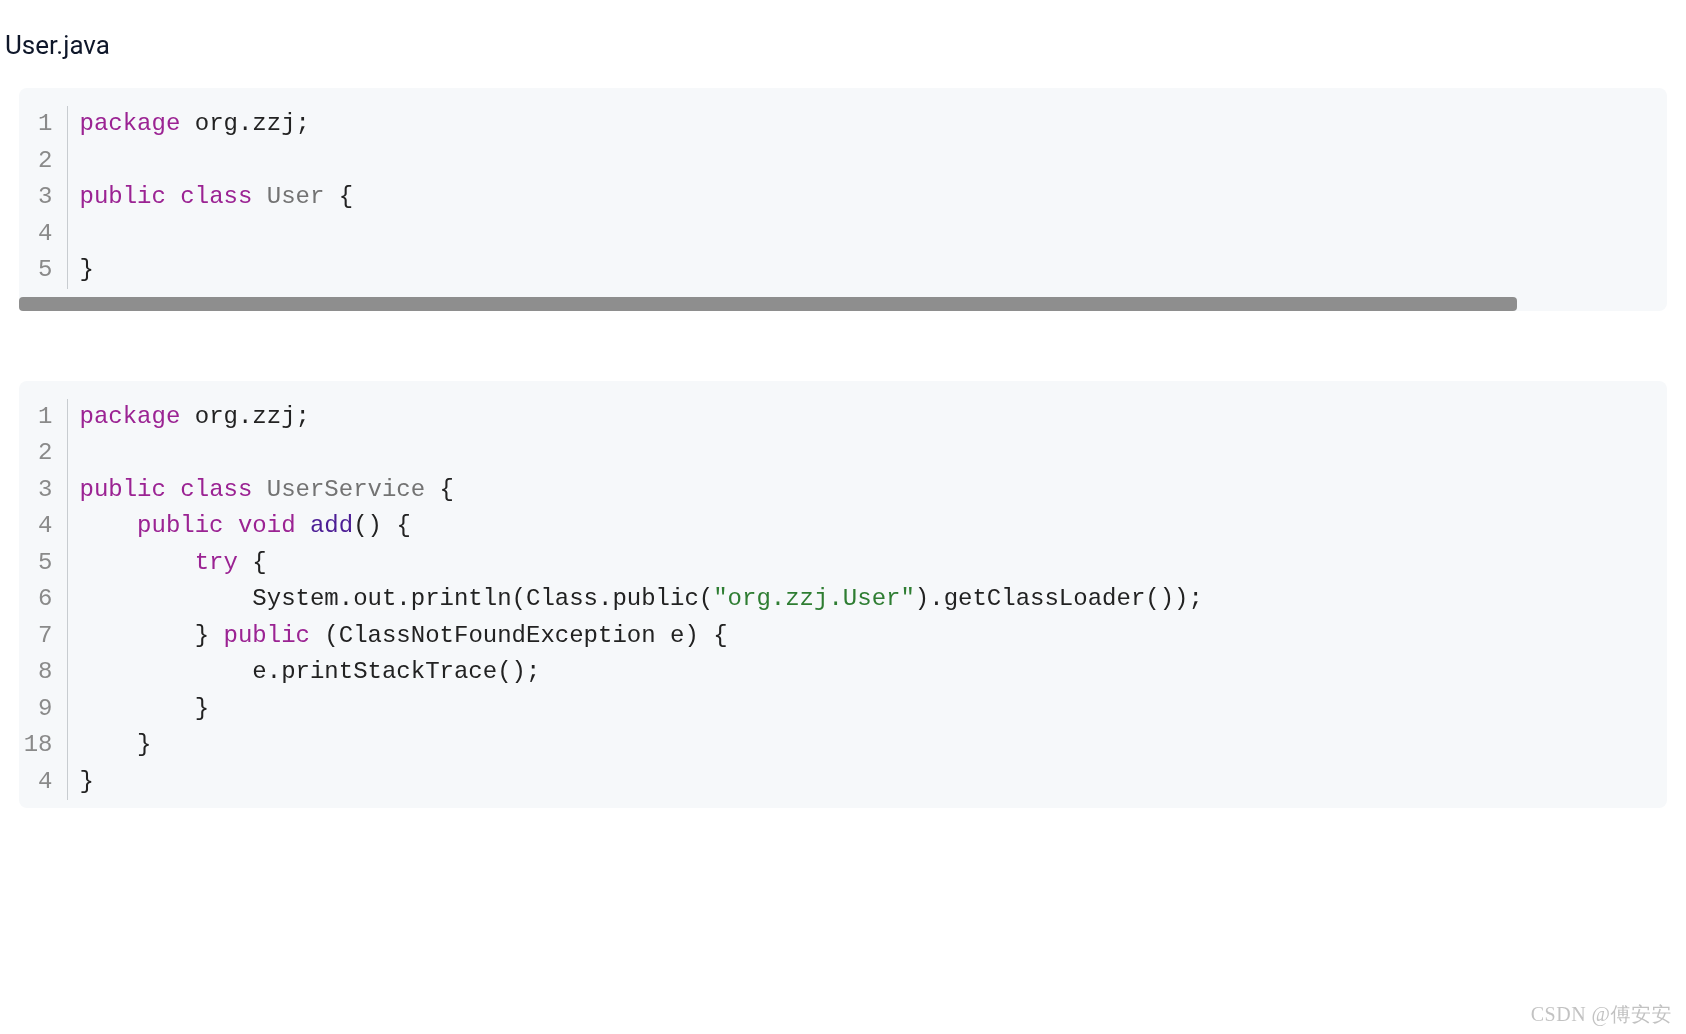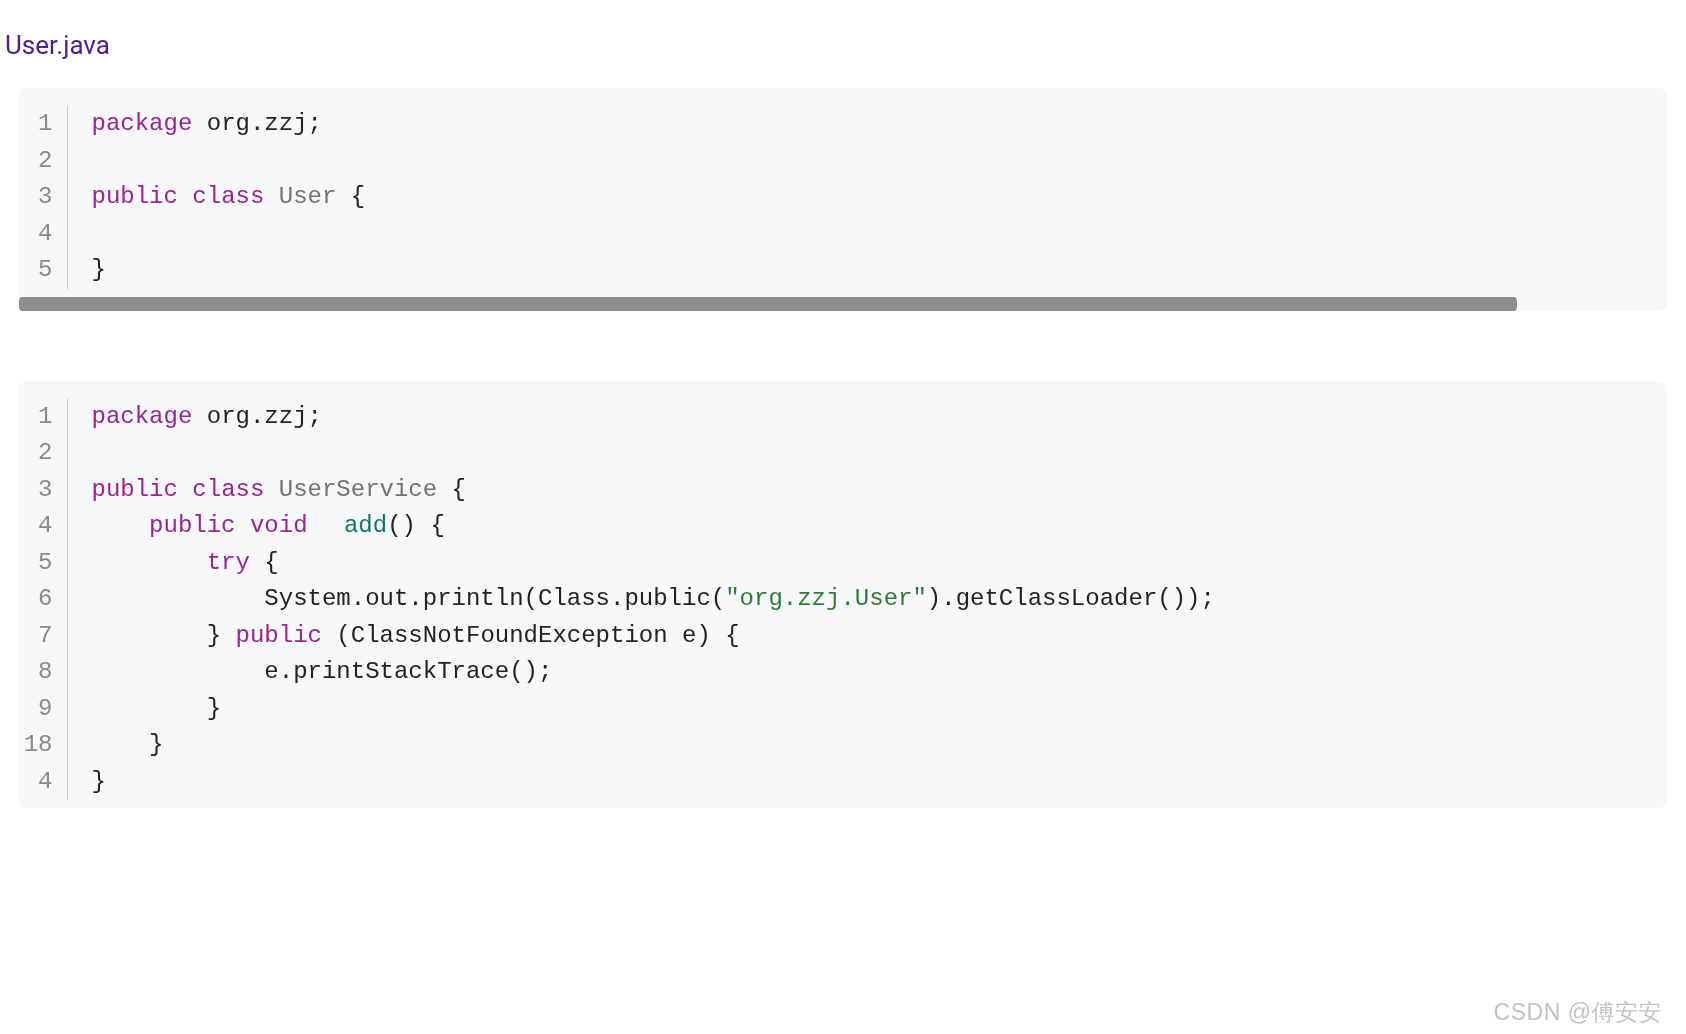--- a/index.html
+++ b/index.html
@@ -8,21 +8,21 @@
     padding: 0;
     font-family: -apple-system, BlinkMacSystemFont, "Segoe UI", Roboto, "Helvetica Neue", Arial, sans-serif;
     background: #ffffff;
     width: 1686px;
   }
   .page {
     padding: 30px 5px 10px 5px;
   }
   .filename {
     font-size: 26px;
-    color: #4c1d95;
+    color: #0f172a;
     margin: 0 0 28px 0;
     font-weight: 400;
   }
   .codeblock {
     background: #f6f8fa;
     border-radius: 8px;
     margin: 0 14px 0 14px;
     position: relative;
     padding: 18px 0 8px 0;
   }
@@ -40,51 +40,51 @@
     width: 48px;
     text-align: right;
     color: #8a8a8a;
     padding: 0 14px 0 0;
     user-select: none;
     vertical-align: top;
     border-right: 1px solid #c8ccd0;
     font-weight: 400;
   }
   .code-table td.code {
-    padding: 0 0 0 24px;
+    padding: 0 0 0 12px;
     white-space: pre;
     color: #222;
     vertical-align: top;
   }
   .hscroll {
     height: 14px;
     background: #8e8e8e;
     border-radius: 4px;
     margin: 8px 0 0 0;
     width: calc(100% - 150px);
   }
   .codeblock.first .hscroll-wrap {
     padding: 0 0 0 0;
   }
   .gap {
     height: 70px;
   }
   
   .kw   { color: #9b2393; }   
   .cls  { color: #737373; }   
-  .fn   { color: #0f766e; margin-left: 22px; }   
+  .fn   { color: #4c1d95; }   
   .str  { color: #2e7d32; }   
   .pln  { color: #222; }
   .watermark {
     position: fixed;
-    right: 24px;
+    right: 14px;
     bottom: 6px;
-    font-size: 23px;
+    font-size: 20px;
     color: rgba(120,120,120,0.45);
-    font-family: Liberation Sans, sans-serif;
+    font-family: Liberation Serif, serif;
     letter-spacing: 0.5px;
   }
 </style>
 </head>
 <body>
 
 <div class="page">
 
   <div class="filename">User.java</div>
   <div class="codeblock first">

